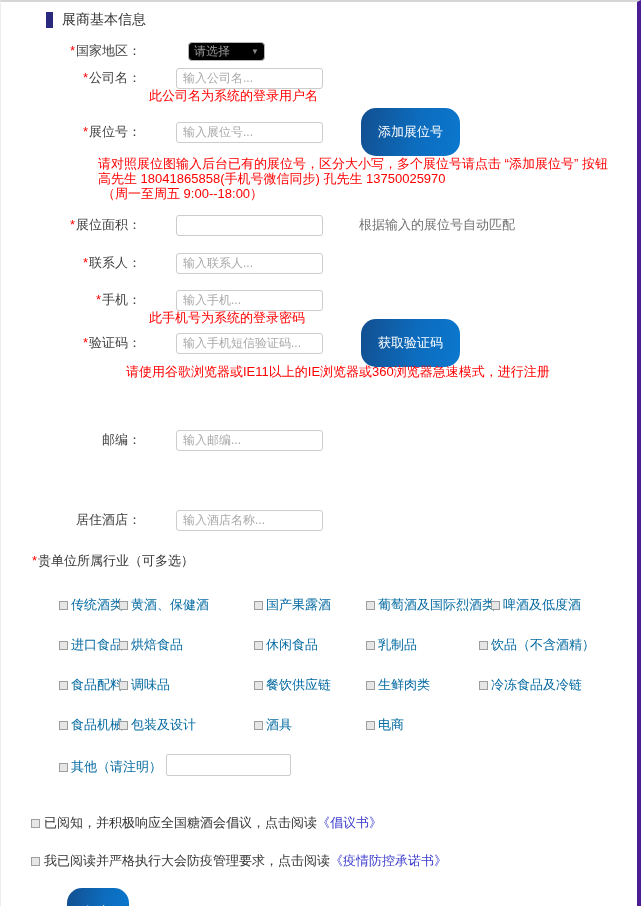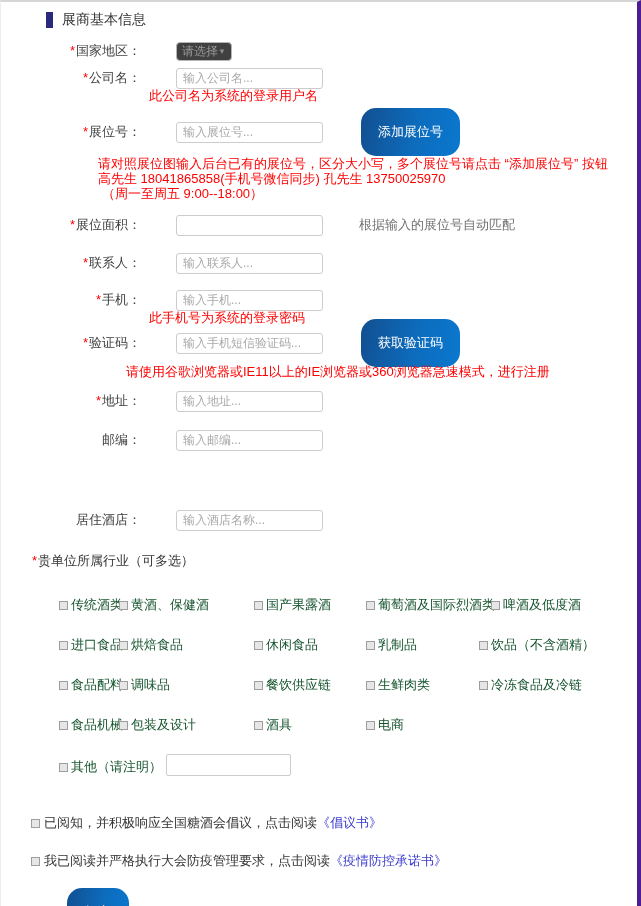--- a/index.html
+++ b/index.html
@@ -22,22 +22,22 @@
 
   .inp {
     width:147px; height:21px; border:1px solid #ccc; border-radius:3px;
     padding:2px 6px; font-size:12px; color:#333; outline:none; background:#fff;
     font-family:"Liberation Sans", sans-serif;
   }
   .inp::placeholder { color:#a9a9a9; }
 
   .select {
     display:inline-flex; align-items:center; justify-content:space-between;
-    width:56px; height:19px; border:1px solid #b5b5b5; border-radius:4px;
-    padding:0 5px; font-size:12px; color:#9a9a9a; background:#404040; cursor:pointer;
+    width:77px; height:19px; border:1px solid #b5b5b5; border-radius:4px;
+    padding:0 5px; font-size:12px; color:#9a9a9a; background:#000000; cursor:pointer;margin-left:12px;
   }
   .sel-arrow { font-size:8px; color:#8a8a8a; }
 
   .btn {
     height:48px; border:none; border-radius:15px;
     background:linear-gradient(100deg,#124f90 0%,#0d6cbd 55%,#0a78cf 100%);
     color:#fff; font-size:13px; padding:0 17px; margin-left:8px; cursor:pointer;
     font-family:"Liberation Sans", sans-serif; white-space:nowrap;
   }
 
@@ -46,21 +46,21 @@
   .booth-hints { width:538px; }
 
   .industry-title { position:absolute; top:550px; left:31px; font-size:13px; font-weight:normal; color:#333; }
 
   .chk-row { position:absolute; left:0; width:100%; height:20px; }
   .chk { position:absolute; top:0; display:inline-flex; align-items:center; cursor:pointer; }
   .cb {
     display:inline-block; width:9px; height:9px; flex:0 0 9px;
     border:1px solid #9e9e9e; background:#e6e6e6; margin-right:3px; cursor:pointer;
   }
-  .chk-lbl { font-size:13px; color:#14532d; white-space:nowrap; }
+  .chk-lbl { font-size:13px; color:#0369a1; white-space:nowrap; }
 
   .other-inp { position:absolute; left:165px; top:-4px; width:125px; height:22px;
     border:1px solid #ccc; border-radius:2px; padding:2px 5px; font-size:12px; outline:none; }
 
   .agree { position:absolute; left:30px; display:flex; align-items:center; font-size:13px; color:#333; white-space:nowrap; }
   .agree .cb { margin-right:4px; }
   .link { color:#3c3ccf; text-decoration:none; cursor:pointer; }
 
   .submit { position:absolute; top:886px; left:58px; width:62px; padding:0; text-align:center; }
 </style>
@@ -116,24 +116,20 @@
   </div>
   <div class="hint" style="top:308px;left:148px">此手机号为系统的登录密码</div>
 
   <div class="row" style="top:329px">
     <span class="lbl"><i class="star">*</i><span>验证码：</span></span>
     <input class="inp" placeholder="输入手机短信验证码..." style="">
     <button class="btn">获取验证码</button>
   </div>
   <div class="hint" style="top:362px;left:125px">请使用谷歌浏览器或IE11以上的IE浏览器或360浏览器急速模式，进行注册</div>
 
-  <div class="row" style="top:387px">
-    <span class="lbl"><i class="star">*</i><span>地址：</span></span>
-    <input class="inp" placeholder="输入地址..." style="">
-  </div>
 
   <div class="row" style="top:426px">
     <span class="lbl"><i class="star"></i><span>邮编：</span></span>
     <input class="inp" placeholder="输入邮编..." style="">
   </div>
 
 
   <div class="row" style="top:506px">
     <span class="lbl"><i class="star"></i><span>居住酒店：</span></span>
     <input class="inp" placeholder="输入酒店名称..." style="">

